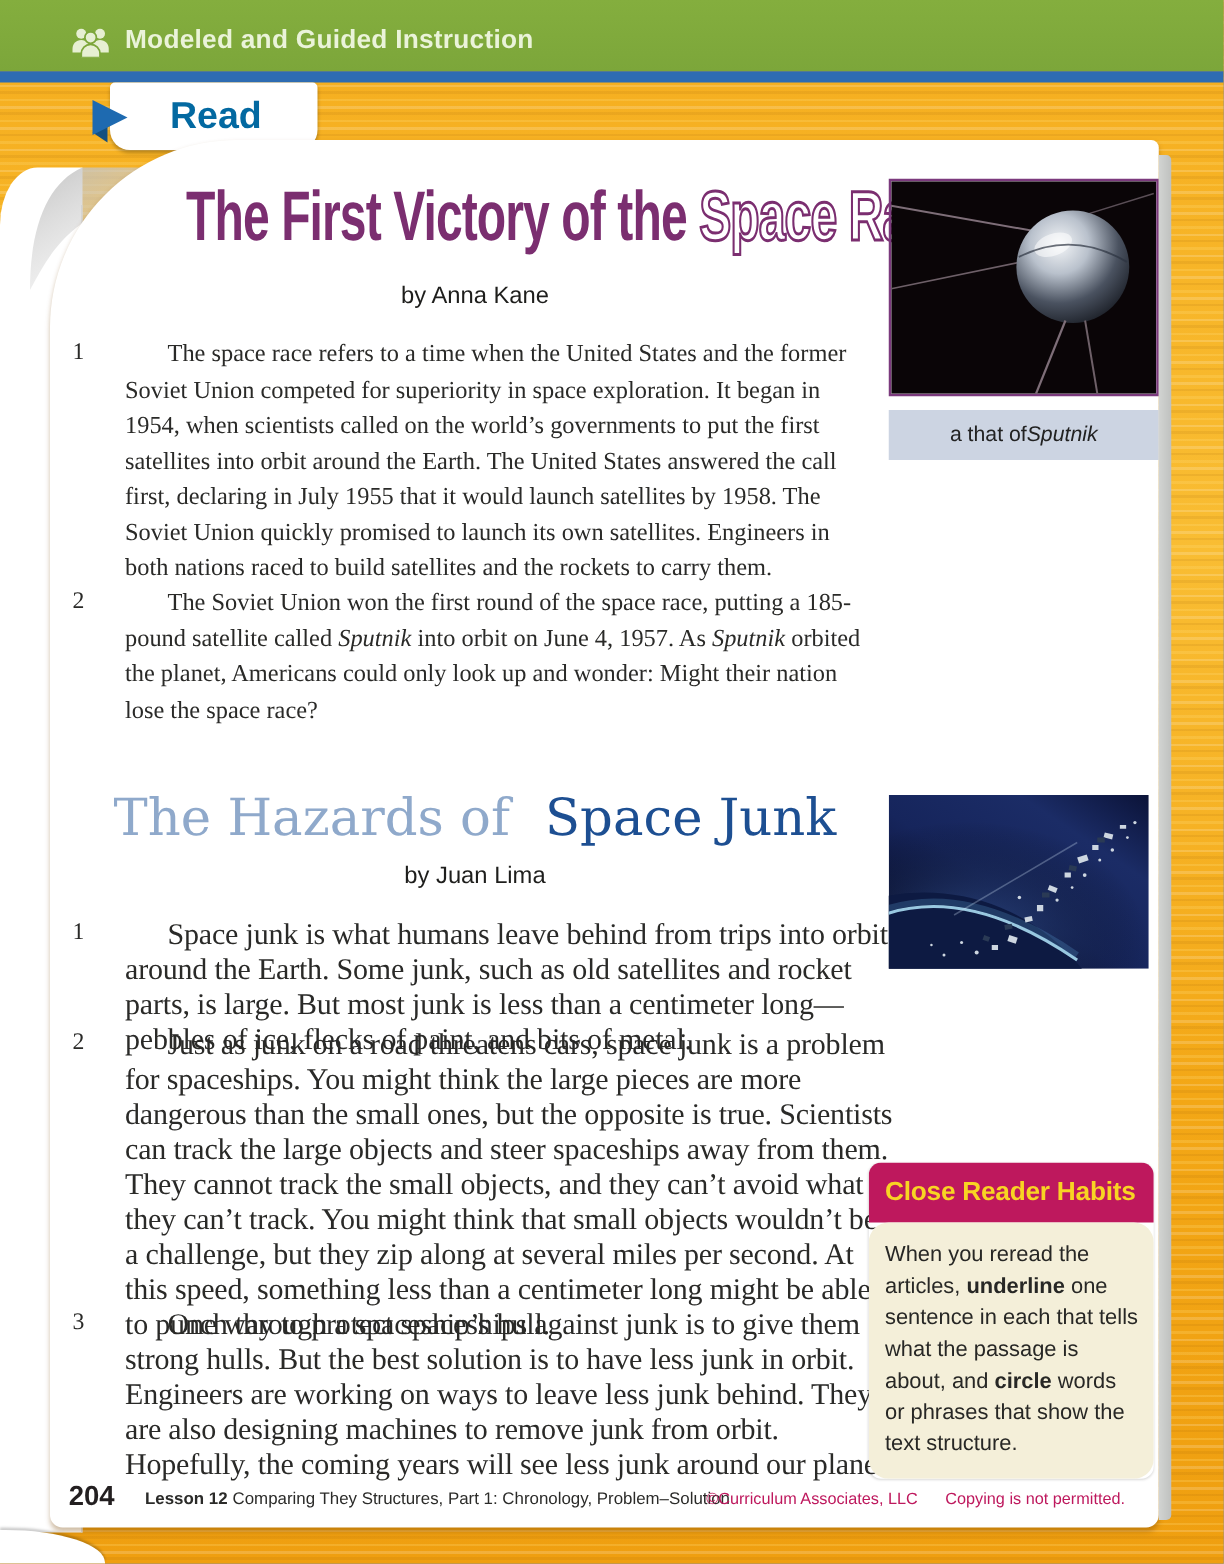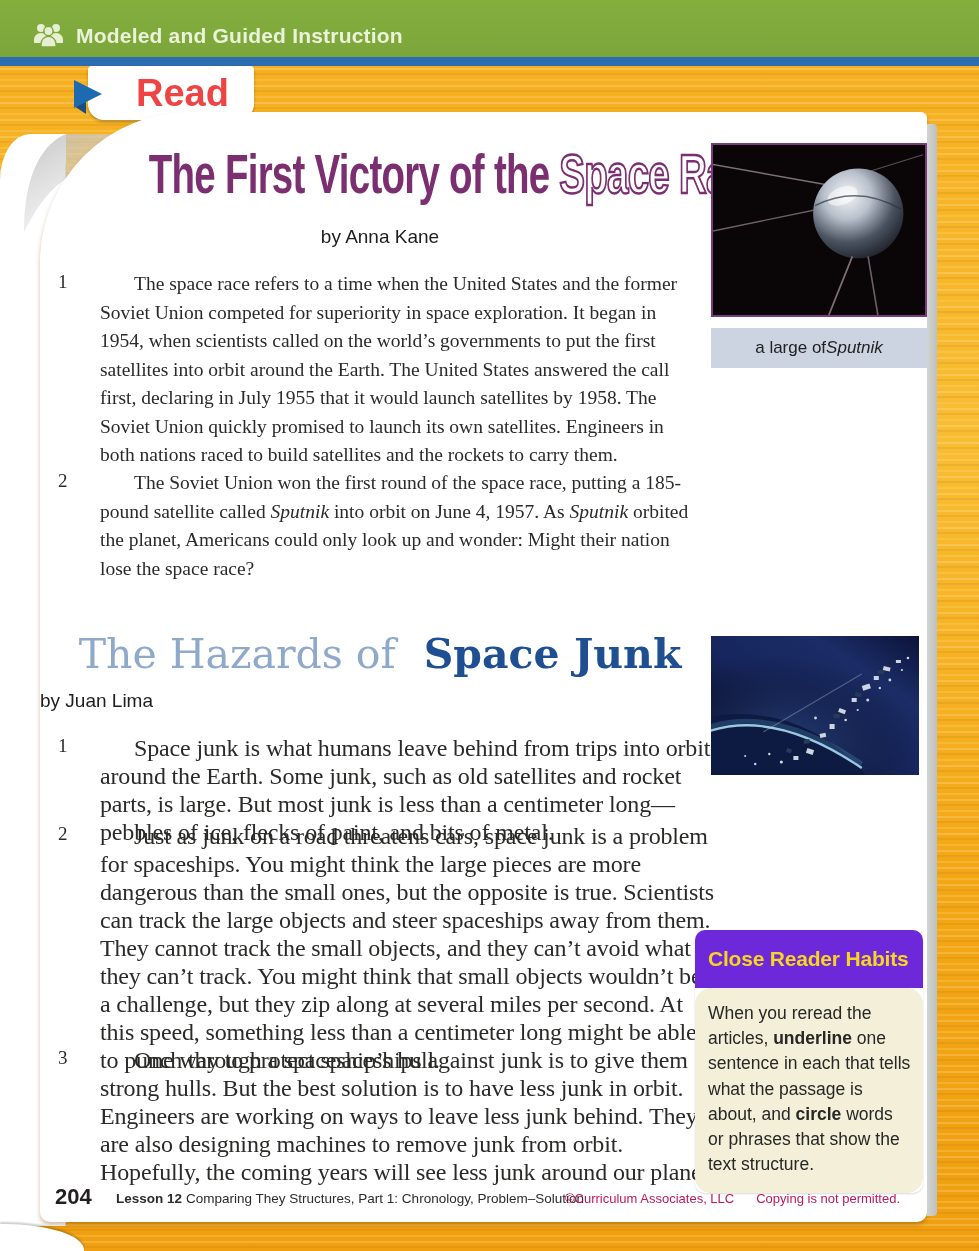--- a/index.html
+++ b/index.html
@@ -11,28 +11,28 @@
       repeating-linear-gradient(180deg,
         rgba(255,255,255,.18) 0 2px, rgba(255,255,255,0) 2px 5px,
         rgba(140,80,0,.10) 5px 7px, rgba(255,255,255,0) 7px 11px,
         rgba(255,220,120,.25) 11px 13px, rgba(255,255,255,0) 13px 17px),
       linear-gradient(180deg,#f5ad1d 0%,#f9bd33 35%,#f3a716 70%,#ef9f10 100%);
   }
 
   
   .green-band { position:absolute; left:0; top:0; width:979px; height:57px;
     background:linear-gradient(180deg,#84ae3e,#7ca63a); display:flex; align-items:center; }
-  .green-band .band-inner { display:flex; align-items:center; gap:10px; padding-left:32px; padding-top:14px; }
+  .green-band .band-inner { display:flex; gap:10px; padding-left:56px; padding-top:14px; }
   .band-label { color:#eaf3d9; font-size:21px; font-weight:bold; letter-spacing:.2px; }
   .blue-stripe { position:absolute; left:0; top:57px; width:979px; height:9px; background:#2e6cb2; }
 
   .read-tab { position:absolute; left:88px; top:66px; width:166px; height:54px;
     background:#fff; border-radius:4px 4px 16px 16px; box-shadow:0 2px 3px rgba(0,0,0,.25);
     display:flex; align-items:center; }
-  .read-label { color:#ef4444; font-weight:bold; font-size:38px; padding-left:48px; }
+  .read-label { color:#0369a1; font-weight:bold; font-size:30px; padding-left:48px; }
   .read-arrow { position:absolute; left:-16px; top:10px; }
 
   .genre-badge { position:absolute; left:723px; top:62px; width:200px; height:41px;
     background:#2b5ca6; border-radius:10px; display:flex; align-items:center; justify-content:center; }
   .genre-badge span { color:#fff; font-weight:bold; font-size:17.5px; }
 
   
   .back-sheet { position:absolute; left:0; top:134px; width:66px; height:1092px;
     background:#fff; border-top-left-radius:30px 46px; }
   .back-sheet:after { content:""; position:absolute; right:0; top:30px; bottom:0; width:1px; background:#d8d8d6; }
@@ -59,36 +59,36 @@
   .pnum { width:42px; flex:0 0 42px; font-family:"Liberation Serif",serif; font-size:19px; color:#2a2a28; padding-top:1px; }
   .ptext { font-family:"Liberation Serif",serif; color:#2a2a28; text-indent:34px; }
   .a1text { font-size:19.5px; line-height:28.5px; width:600px; }
   .a2text { font-size:24px;  line-height:28px;  width:614px; letter-spacing:-.15px; }
   .it { font-style:italic; } .bd { font-weight:bold; }
 
   
   .title2 { position:absolute; left:0; top:518px; width:680px; text-align:center; white-space:nowrap;
     font-family:"DejaVu Serif","Liberation Serif",serif; font-size:41px; }
   .title2-light { color:#8fa9cb; font-weight:400; }
-  .title2-bold  { color:#1d4f92; font-weight:bold;margin-left:15px; }
-  .byline2 { position:absolute; left:0; top:578px; width:680px; text-align:left;
+  .title2-bold  { color:#1d4f92; font-weight:normal;margin-left:15px; }
+  .byline2 { position:absolute; left:0; top:578px; width:680px; text-align:center;
     font-size:19px; color:#1e1e1c; }
 
   
   .fig-sputnik { position:absolute; left:671px; top:31px; width:216px; }
   .fig-sputnik .img { width:216px; height:174px; border:2px solid #7b3a7d; display:block; }
   .fig-caption { width:216px; height:40px; margin-top:11px; background:#ccd4e2;
     display:flex; align-items:center; justify-content:center; font-size:17px; color:#222; }
   .fig-junk { position:absolute; left:671px; top:524px; width:208px; }
   .fig-junk .img { width:208px; height:139px; display:block; }
 
   
   .crh { position:absolute; left:655px; top:818px; width:228px; border-radius:10px; overflow:hidden;
     box-shadow:0 1px 2px rgba(0,0,0,.15); }
-  .crh-head { background:#6d28d9; height:58px; display:flex; align-items:center; padding-left:13px; }
+  .crh-head { background:#be185d; height:48px; display:flex; align-items:center; padding-left:13px; }
   .crh-head span { color:#f8d423; font-weight:bold; font-size:21px; letter-spacing:-.2px; }
   .crh-body { background:#f4efd9; padding:13px 12px 16px 13px; font-size:17.5px; line-height:1.44; color:#272725;border-radius:16px; }
 
   
   .footer { position:absolute; left:0; top:1072px; width:860px; height:30px; }
   .f-page { position:absolute; left:15px; top:0; font-weight:bold; font-size:22px; color:#231f20; }
   .f-lesson { position:absolute; left:76px; top:7px; font-size:13.5px; color:#2b2b29; }
   .f-lesson .bd { margin-right:4px; }
   .f-right { position:absolute; right:0; top:7px; font-size:13px; color:#be185d; }
   .f-right .sep { display:inline-block; width:22px; }
@@ -187,21 +187,21 @@
         <line x1="0" y1="20" x2="146" y2="46" stroke="#7e6e78" stroke-width="1.6"></line>
         <line x1="0" y1="88" x2="116" y2="64" stroke="#6e6068" stroke-width="1.4"></line>
         <line x1="150" y1="30" x2="214" y2="10" stroke="#5a4e56" stroke-width="1.2"></line>
         <circle cx="148" cy="70" r="46" fill="url(#sph)"></circle>
         <ellipse cx="132" cy="52" rx="16" ry="9" fill="#ffffff" opacity=".55" transform="rotate(-20 132 52)"></ellipse>
         <path d="M104 62 Q148 40 192 66" stroke="#2c3340" stroke-width="1.5" fill="none" opacity=".7"></path>
         <line x1="142" y1="114" x2="118" y2="174" stroke="#7e6e78" stroke-width="1.8"></line>
         <line x1="158" y1="114" x2="168" y2="174" stroke="#6e6068" stroke-width="1.6"></line>
       </svg>
       <figcaption class="fig-caption">
-          <span>a large of </span>
+          <span>a that of </span>
           <span class="it">Sputnik</span>
         </figcaption>
     </figure>
 
     <figure class="fig-junk">
       <svg class="img" viewBox="0 0 207 139" preserveAspectRatio="none">
         <defs>
           <linearGradient id="sky" x1="0" y1="1" x2="1" y2="0">
             <stop offset="0" stop-color="#060a24"></stop>
               <stop offset=".45" stop-color="#16255c"></stop>

